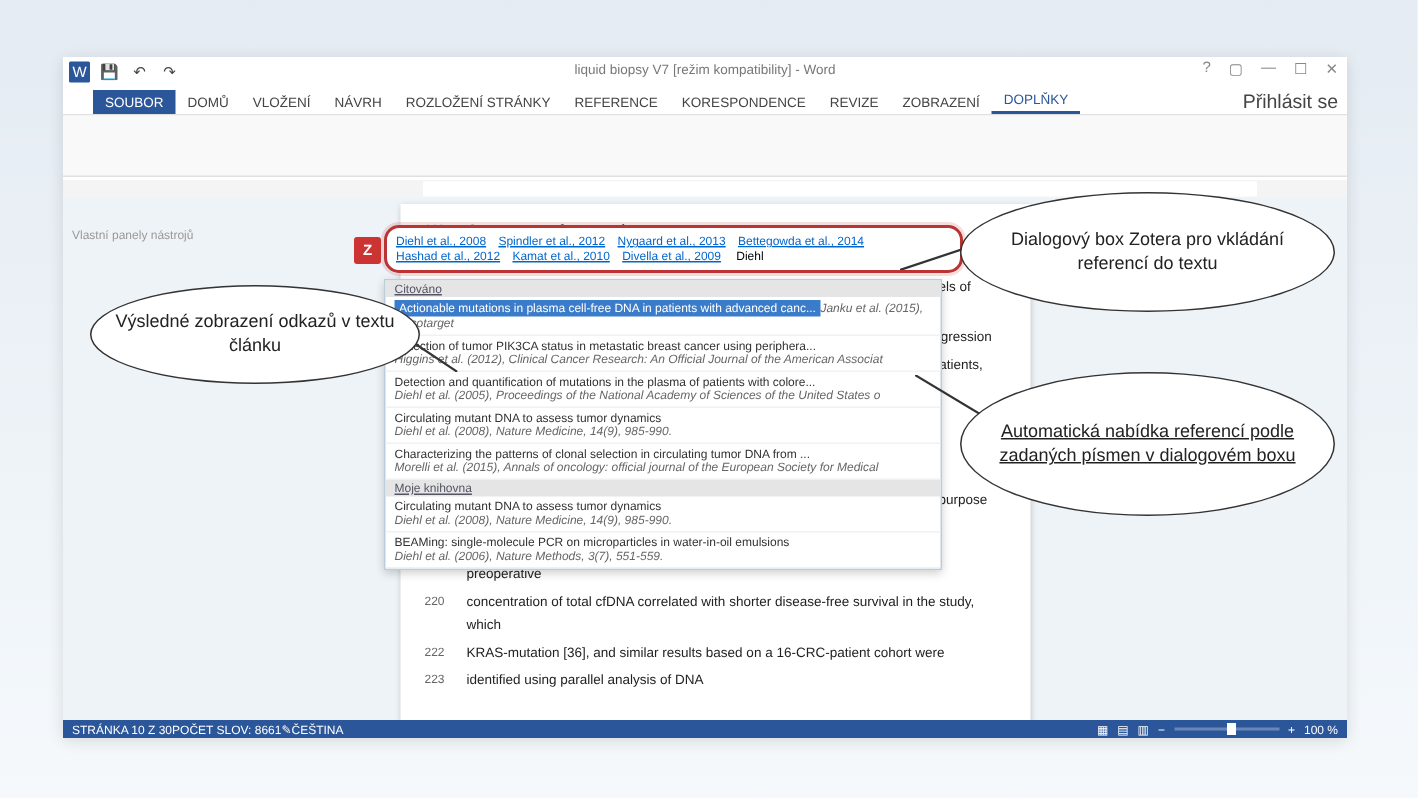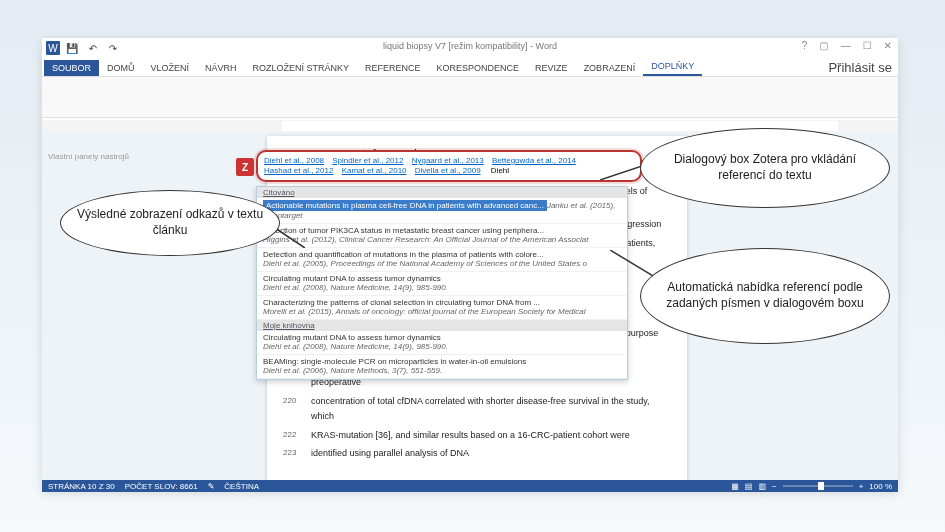--- a/index.html
+++ b/index.html
@@ -4,21 +4,21 @@
 <style>
 html, body { margin:0; padding:0; width:945px; height:532px; font-family:"Segoe UI", Tahoma, sans-serif; overflow:hidden; }
 body { background: linear-gradient(to bottom, #e4ebf2 0%, #f5f9fc 100%); }
 .word-window { position:absolute; left:42px; top:38px; width:856px; height:454px; background:#fff; box-shadow:0 2px 10px rgba(0,0,0,0.12); }
 .title-bar { height:20px; background:#fff; position:relative; font-size:9px; color:#777; }
 .qat { position:absolute; left:0; top:0; height:20px; display:flex; align-items:center; gap:6px; padding:0 4px; }
 .qat-icon { width:14px; height:14px; display:flex; align-items:center; justify-content:center; color:#444; font-size:10px; }
 .qat-blue { background:#2b579a; color:#fff; border-radius:1px; }
 .title-text { position:absolute; left:50%; transform:translateX(-50%); top:3px; }
 .window-controls { position:absolute; right:6px; top:2px; display:flex; gap:12px; color:#888; font-size:10px; }
-.ribbon-tabs { height:18px; display:flex; align-items:flex-end; border-bottom:1px solid #e0e0e0; padding-left:2px; }
+.ribbon-tabs { height:18px; display:flex; align-items:flex-end; border-bottom:1px solid #e0e0e0; padding-left:20px; }
 .tab { font-size:9px; padding:3px 8px; color:#444; text-transform:uppercase; }
 .tab.file { background:#2b579a; color:#fff; }
 .tab.active { color:#2b579a; border-bottom:2px solid #2b579a; }
 .signin { position:absolute; right:6px; top:22px; font-size:13px; color:#444; }
 .ribbon-body { height:40px; background:#f9f9f9; border-bottom:1px solid #e0e0e0; }
 .panels-label { position:absolute; left:6px; top:114px; font-size:8px; color:#999; }
 .ruler-area { position:absolute; left:0; right:0; top:82px; height:12px; background:#f4f4f4; border-bottom:1px solid #e0e0e0; }
 .ruler { position:absolute; left:240px; right:60px; top:1px; height:10px; background:#fff; font-size:6px; color:#888; display:flex; align-items:center; overflow:hidden; }
 .doc-area { position:absolute; left:0; right:0; top:94px; bottom:12px; background:#eef3f7; overflow:hidden; }
 .page { position:absolute; left:225px; top:4px; width:420px; height:100%; background:#fff; box-shadow:0 1px 4px rgba(0,0,0,0.2); }
@@ -32,28 +32,28 @@
 .zbox .zicon { position:absolute; left:-22px; top:6px; width:18px; height:18px; background:#c33; color:#fff; font-weight:700; display:flex; align-items:center; justify-content:center; border-radius:2px; font-size:10px; }
 .zbox .cites span { white-space:nowrap; margin-right:6px; display:inline-block; }
 .zbox input { border:none; outline:none; font-size:8px; width:32px; }
 .suggest { position:absolute; left:256px; top:186px; width:370px; background:#fff; border:1px solid #bcd; font-size:8px; z-index:4; box-shadow:0 2px 6px rgba(0,0,0,0.2); }
 .suggest .hdr { background:#e5e5e5; color:#556; padding:1px 6px; font-size:8px;text-decoration:underline; }
 .suggest .item { padding:2px 6px 3px 6px; border-bottom:1px solid #eef2f6; }
 .suggest .item.sel .t { background:#3a7cc9; color:#fff; padding:1px 3px; display:inline-block; }
 .suggest .t { color:#333; font-weight:400; display:block; }
 .suggest .s { color:#666; font-style:italic; }
 .status { position:absolute; left:0; right:0; bottom:0; height:12px; background:#2b579a; color:#fff; font-size:8px; display:flex; align-items:center; padding:0 6px; justify-content:space-between; }
-.status .left { display:flex; gap:10px; }
+.status .left { display:flex; }
 .status .right { display:flex; gap:6px; align-items:center; }
 .zoom-slider { width:70px; height:2px; background:#6a86b4; position:relative; }
 .zoom-slider::after { content:''; position:absolute; left:35px; top:-3px; width:6px; height:8px; background:#fff; }
 .callout { position:absolute; background:#fff; border:1.5px solid #333; border-radius:50%; font-size:12px; color:#222; display:flex; align-items:center; justify-content:center; text-align:center; padding:8px 14px; z-index:20; line-height:1.3; }
 .callout.c1 { left:60px; top:190px; width:190px; height:48px; }
 .callout.c2 { left:640px; top:128px; width:220px; height:62px; }
-.callout.c3 { left:640px; top:248px; width:220px; height:78px; }
+.callout.c3 { left:640px; top:248px; width:220px; height:78px;text-decoration:underline; }
 .pointer { position:absolute; z-index:19; }
 </style>
 </head>
 <body>
 
 <div class="word-window">
 
   <div class="title-bar">
     <div class="qat">
       <span class="qat-icon qat-blue">W</span>

